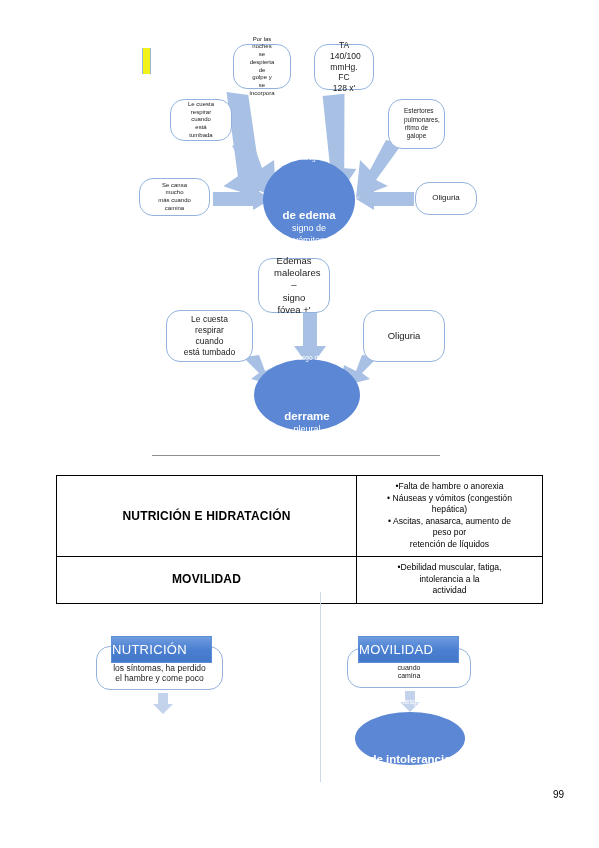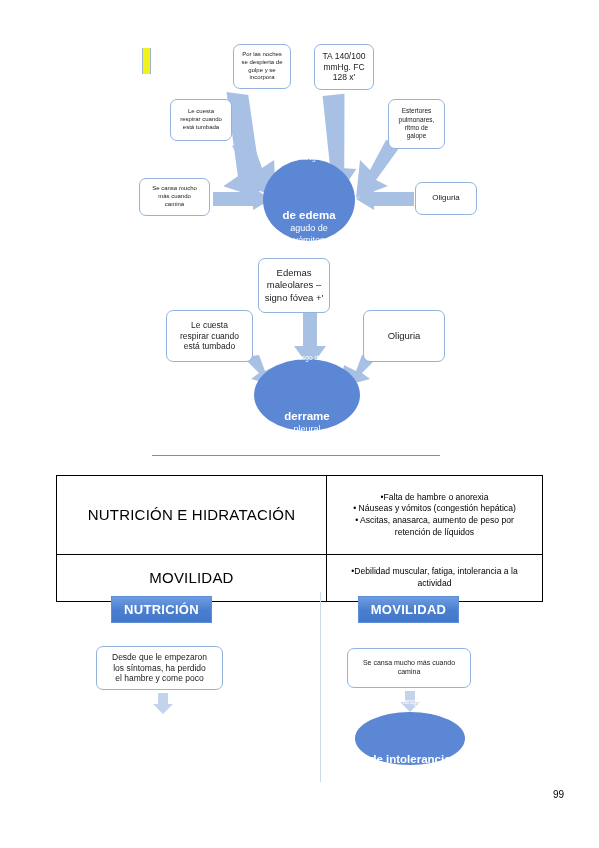--- a/index.html
+++ b/index.html
@@ -8,29 +8,29 @@
     font-family:"Liberation Sans", sans-serif;
     color:#000;
   }
   .page{position:relative;width:599px;height:848px;}
 
   
   .rbox{
     position:absolute;
     box-sizing:border-box;
     border:1px solid #93b3dd;
-    border-radius:7px;
+    border-radius:14px;
     background:#ffffff;
     color:#1a1a1a;
     display:flex;
     align-items:center;
     justify-content:center;
     text-align:center;
     line-height:1.28;
-    padding:3px 4px;
+    padding:3px 15px;
     z-index:4;
   }
   .rbox span{display:block;width:100%;}
 
   .ell{
     position:absolute;
     border-radius:50%;
     background:#5b87d4;
     color:#ffffff;
     display:flex;
@@ -63,45 +63,46 @@
 
   
   .tbl{
     position:absolute;
     border-collapse:collapse;
     table-layout:fixed;
   }
   .tbl td{
     border:1px solid #000000;
     vertical-align:middle;
-    padding:5px 8px;
+    padding:5px 23px;
     font-size:8.6px;
     line-height:1.35;
   }
   .tbl td.lab{
     text-align:center;
-    font-weight:normal;
-    font-size:15px;
+    font-weight:bold;
+    font-size:12px;
     letter-spacing:.2px;
   }
   .tbl td.val{text-align:center;}
   .tbl td.val div{white-space:pre-line;}
 
   
   .banner{
     position:absolute;
     box-sizing:border-box;
     background:linear-gradient(180deg,#6f9ce0 0%,#4a7fd0 52%,#4277cb 100%);
     border:1px solid #5d8ed8;
     color:#ffffff;
     font-size:13px;
-    font-weight:bold;
+    font-weight:normal;
     letter-spacing:.3px;
-    display:flex;align-items:center;justify-content:center;
+    display:flex;align-items:center;
     z-index:5;
+    margin-top:40px;
   }
 
   .colrule{position:absolute;border-left:1px solid #cfd8e6;}
 
   .pgnum{
     position:absolute;
     font-size:10px;
     color:#000;
   }
 </style>
@@ -175,21 +176,21 @@
   </div>
 
   <div class="rbox" style="left:415px;top:182px;width:62px;height:33px;font-size:8px;">
     <span style="white-space:pre-line;">Oliguria</span>
   </div>
 
   <div class="ell" style="left:263px;top:159px;width:92px;height:82px;">
     <div>
       <div class="l1">Riesgo</div>
       <div class="l2">de edema</div>
-      <div class="l3">agudo de</div>
+      <div class="l3">signo de</div>
       <div class="l3">vómitos</div>
     </div>
   </div>
 
   <div class="arrow" style="left:293px;top:310px;width:34px;height:60px;">
     <svg width="34" height="60" viewBox="0 0 34 60">
       <polygon points="10,0 24,0 24,36 33,36 17,58 1,36 10,36" fill="#a8c0e4"></polygon>
     </svg>
   </div>
   <div class="arrow" style="left:243px;top:355px;width:48px;height:35px;">

